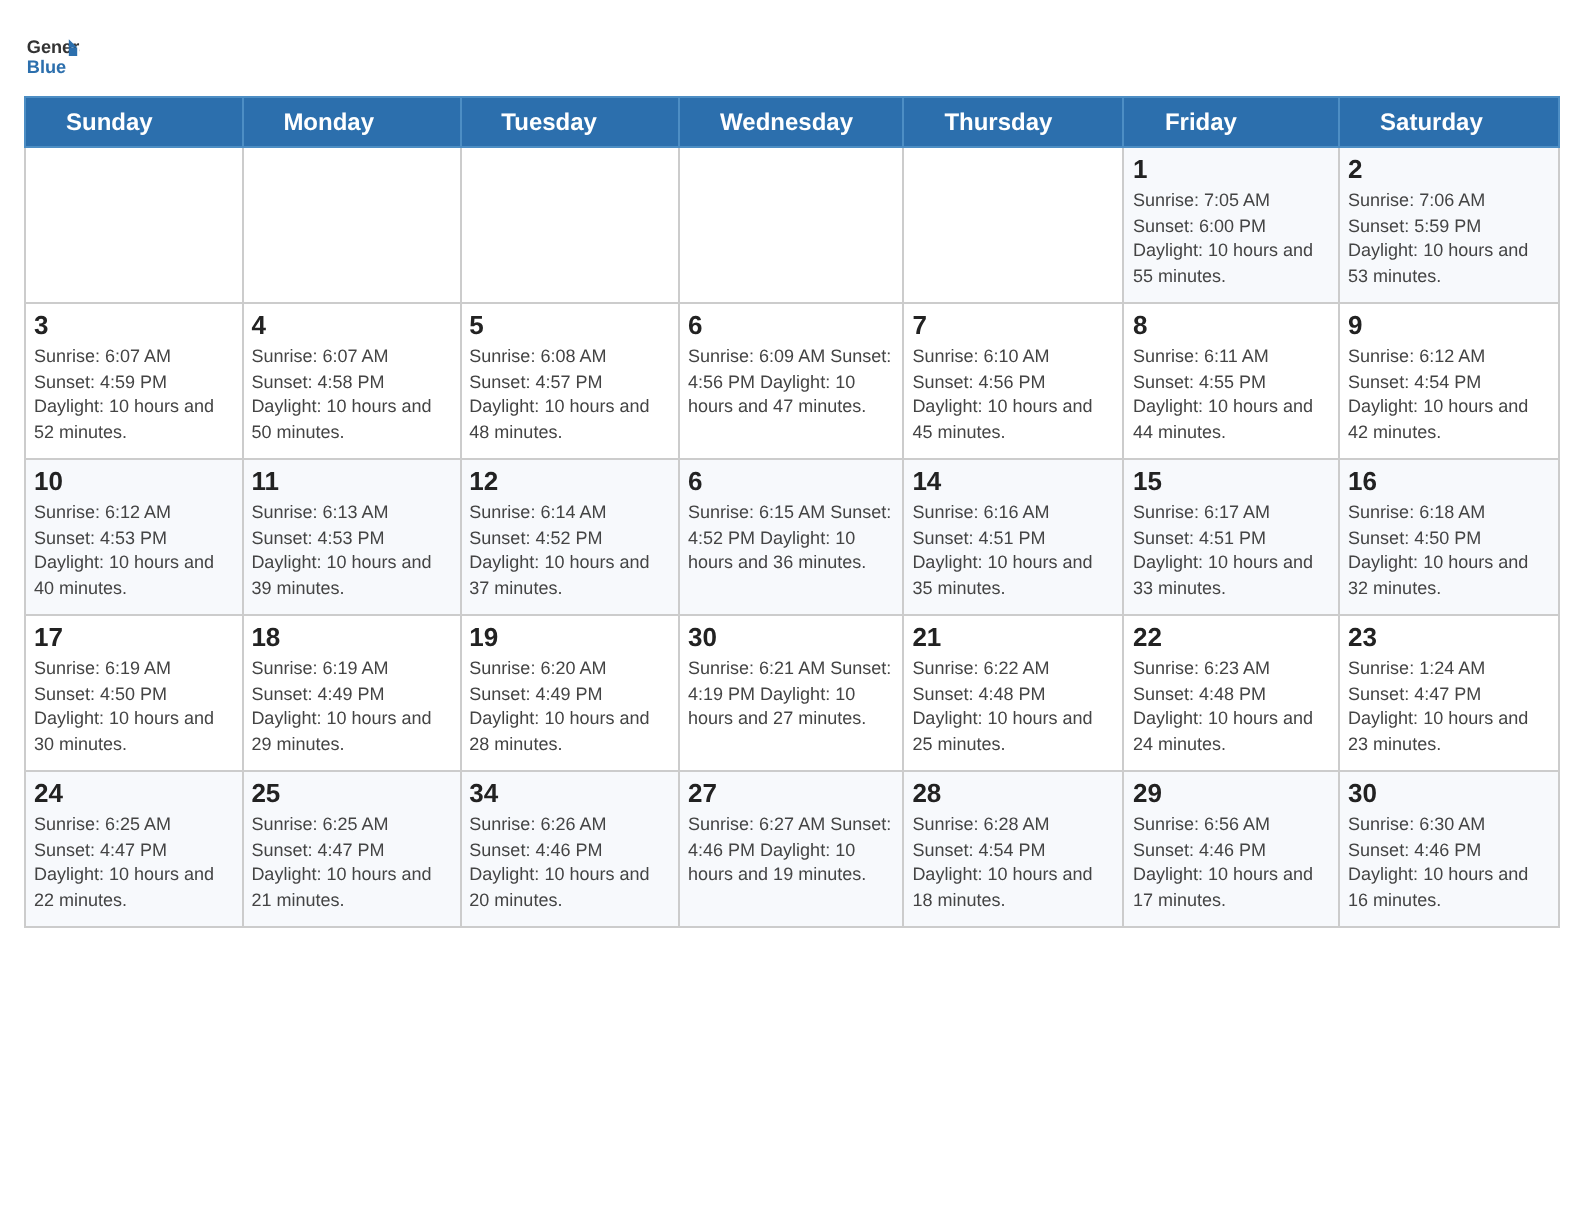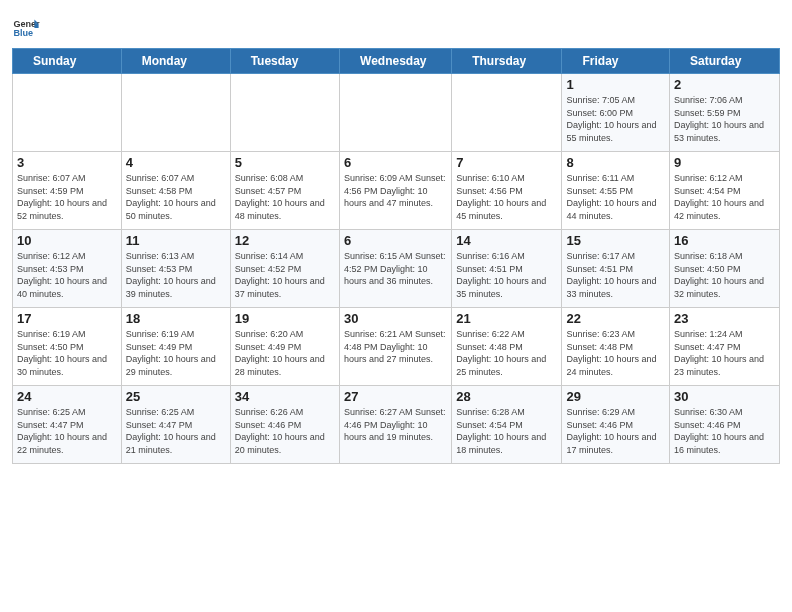--- a/index.html
+++ b/index.html
@@ -248,21 +248,21 @@
           </td>
           <td>
             <span class="day-num">19</span>
             <div class="cell-info">Sunrise: 6:20 AM
 Sunset: 4:49 PM
 Daylight: 10 hours and 28 minutes.</div>
           </td>
           <td>
             <span class="day-num">30</span>
             <div class="cell-info">Sunrise: 6:21 AM
-Sunset: 4:48 PM
+Sunset: 4:19 PM
 Daylight: 10 hours and 27 minutes.</div>
           </td>
           <td>
             <span class="day-num">21</span>
             <div class="cell-info">Sunrise: 6:22 AM
 Sunset: 4:48 PM
 Daylight: 10 hours and 25 minutes.</div>
           </td>
           <td>
             <span class="day-num">22</span>
@@ -303,21 +303,21 @@
 Daylight: 10 hours and 19 minutes.</div>
           </td>
           <td>
             <span class="day-num">28</span>
             <div class="cell-info">Sunrise: 6:28 AM
 Sunset: 4:54 PM
 Daylight: 10 hours and 18 minutes.</div>
           </td>
           <td>
             <span class="day-num">29</span>
-            <div class="cell-info">Sunrise: 6:29 AM
+            <div class="cell-info">Sunrise: 6:56 AM
 Sunset: 4:46 PM
 Daylight: 10 hours and 17 minutes.</div>
           </td>
           <td>
             <span class="day-num">30</span>
             <div class="cell-info">Sunrise: 6:30 AM
 Sunset: 4:46 PM
 Daylight: 10 hours and 16 minutes.</div>
           </td>
         </tr>

